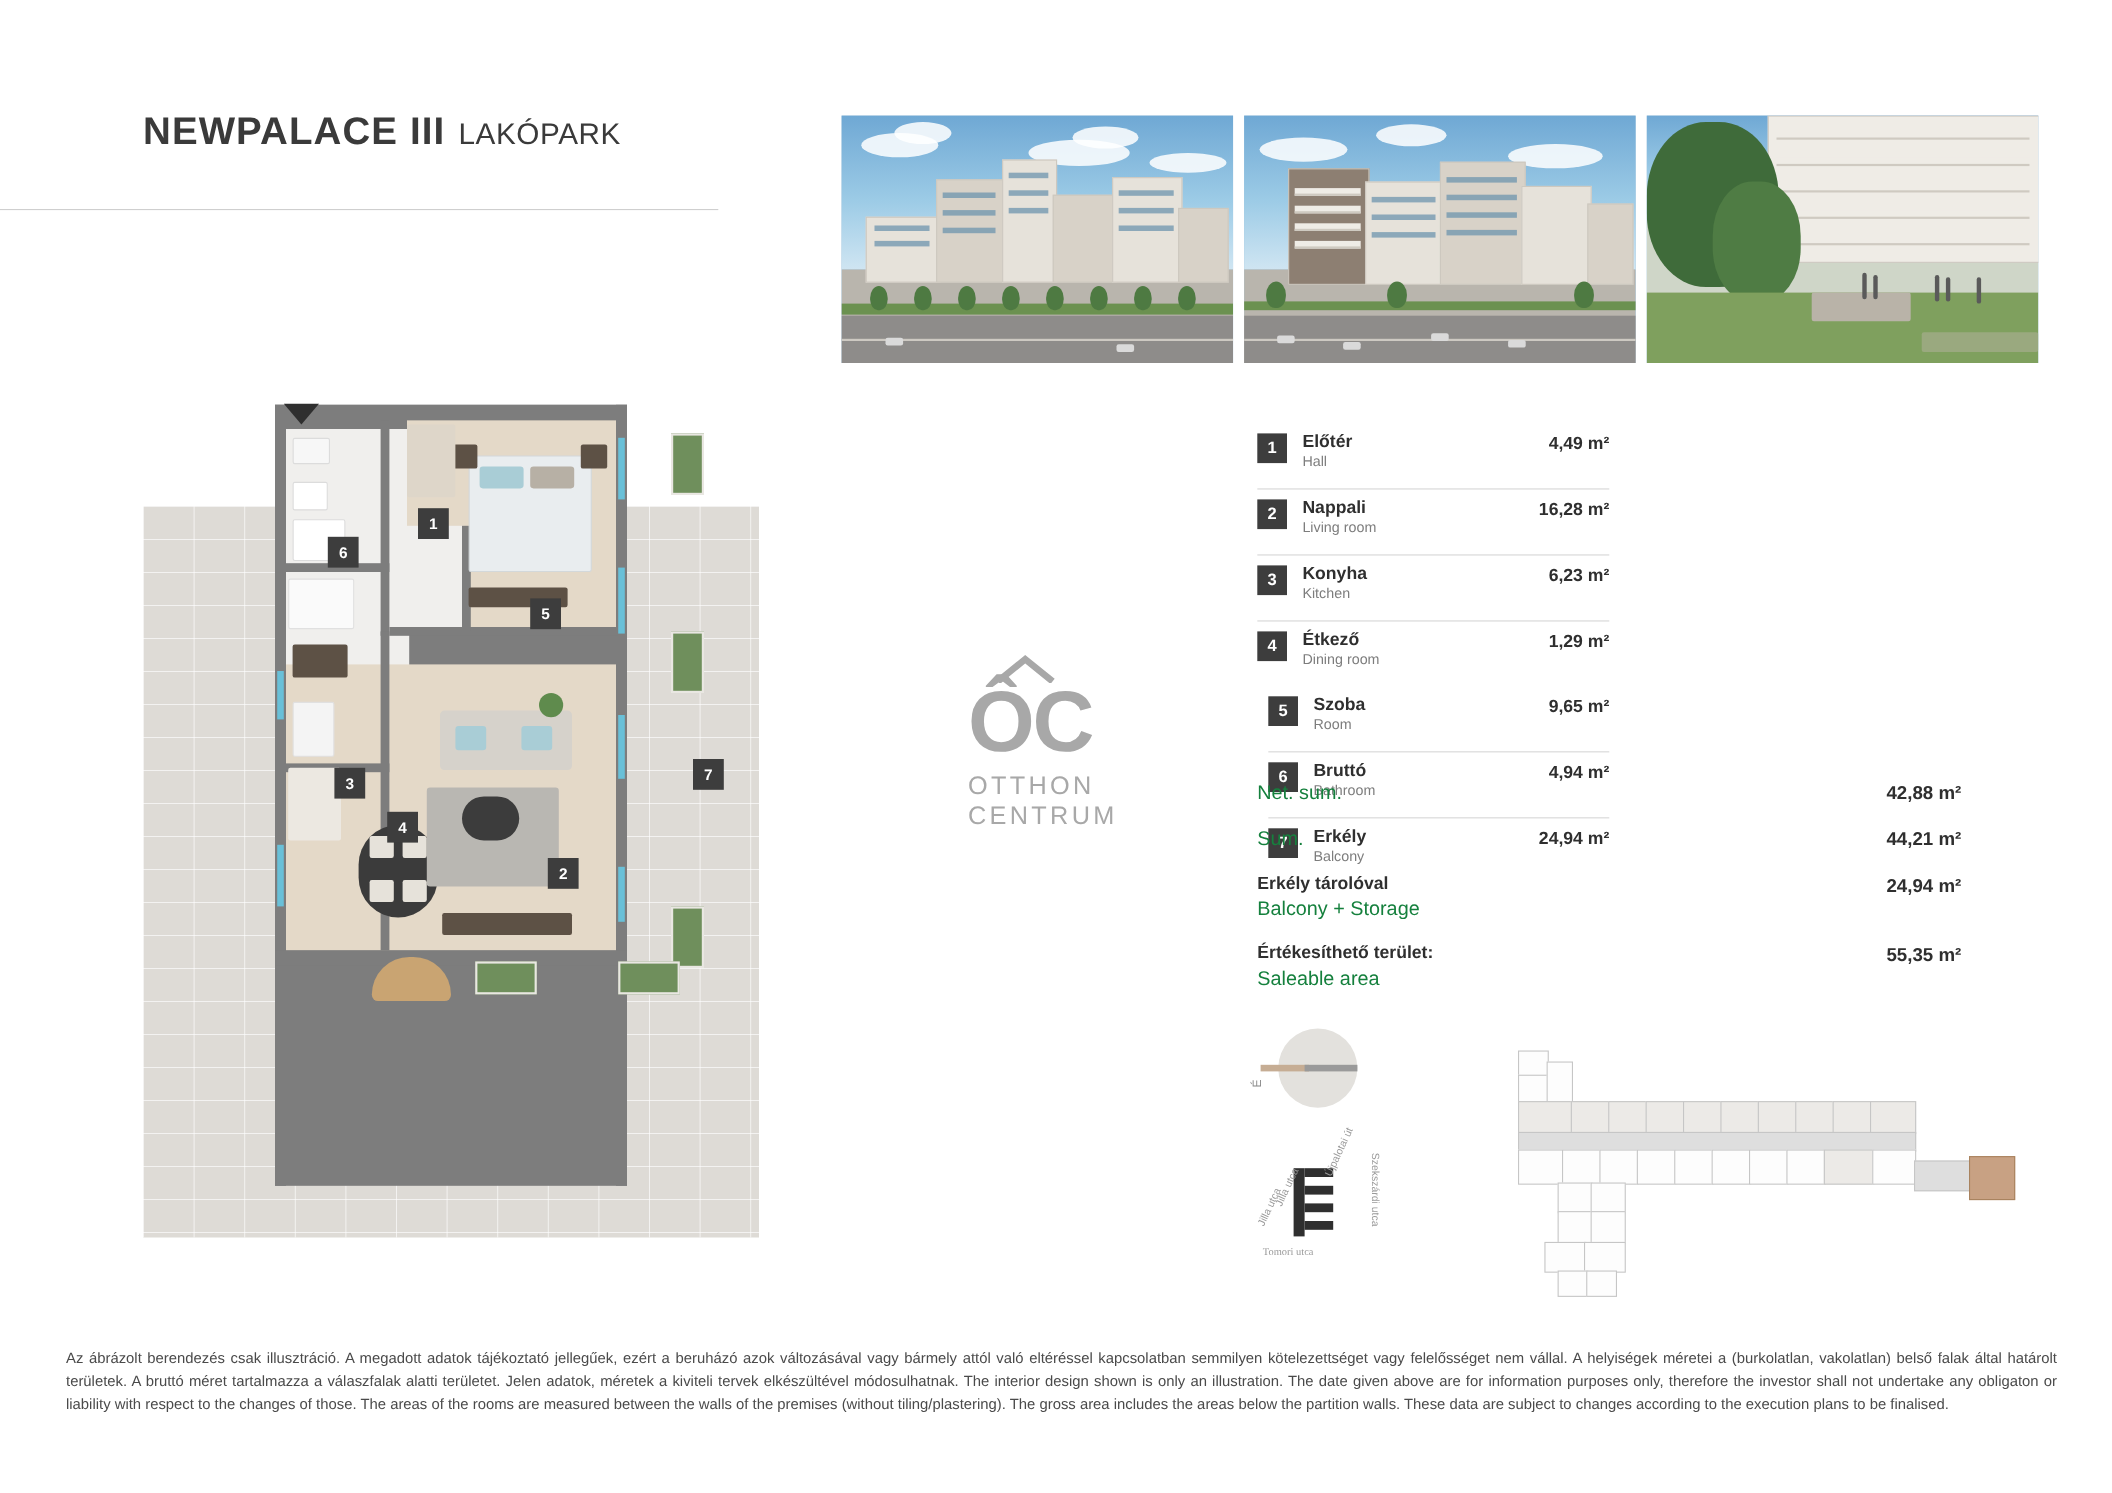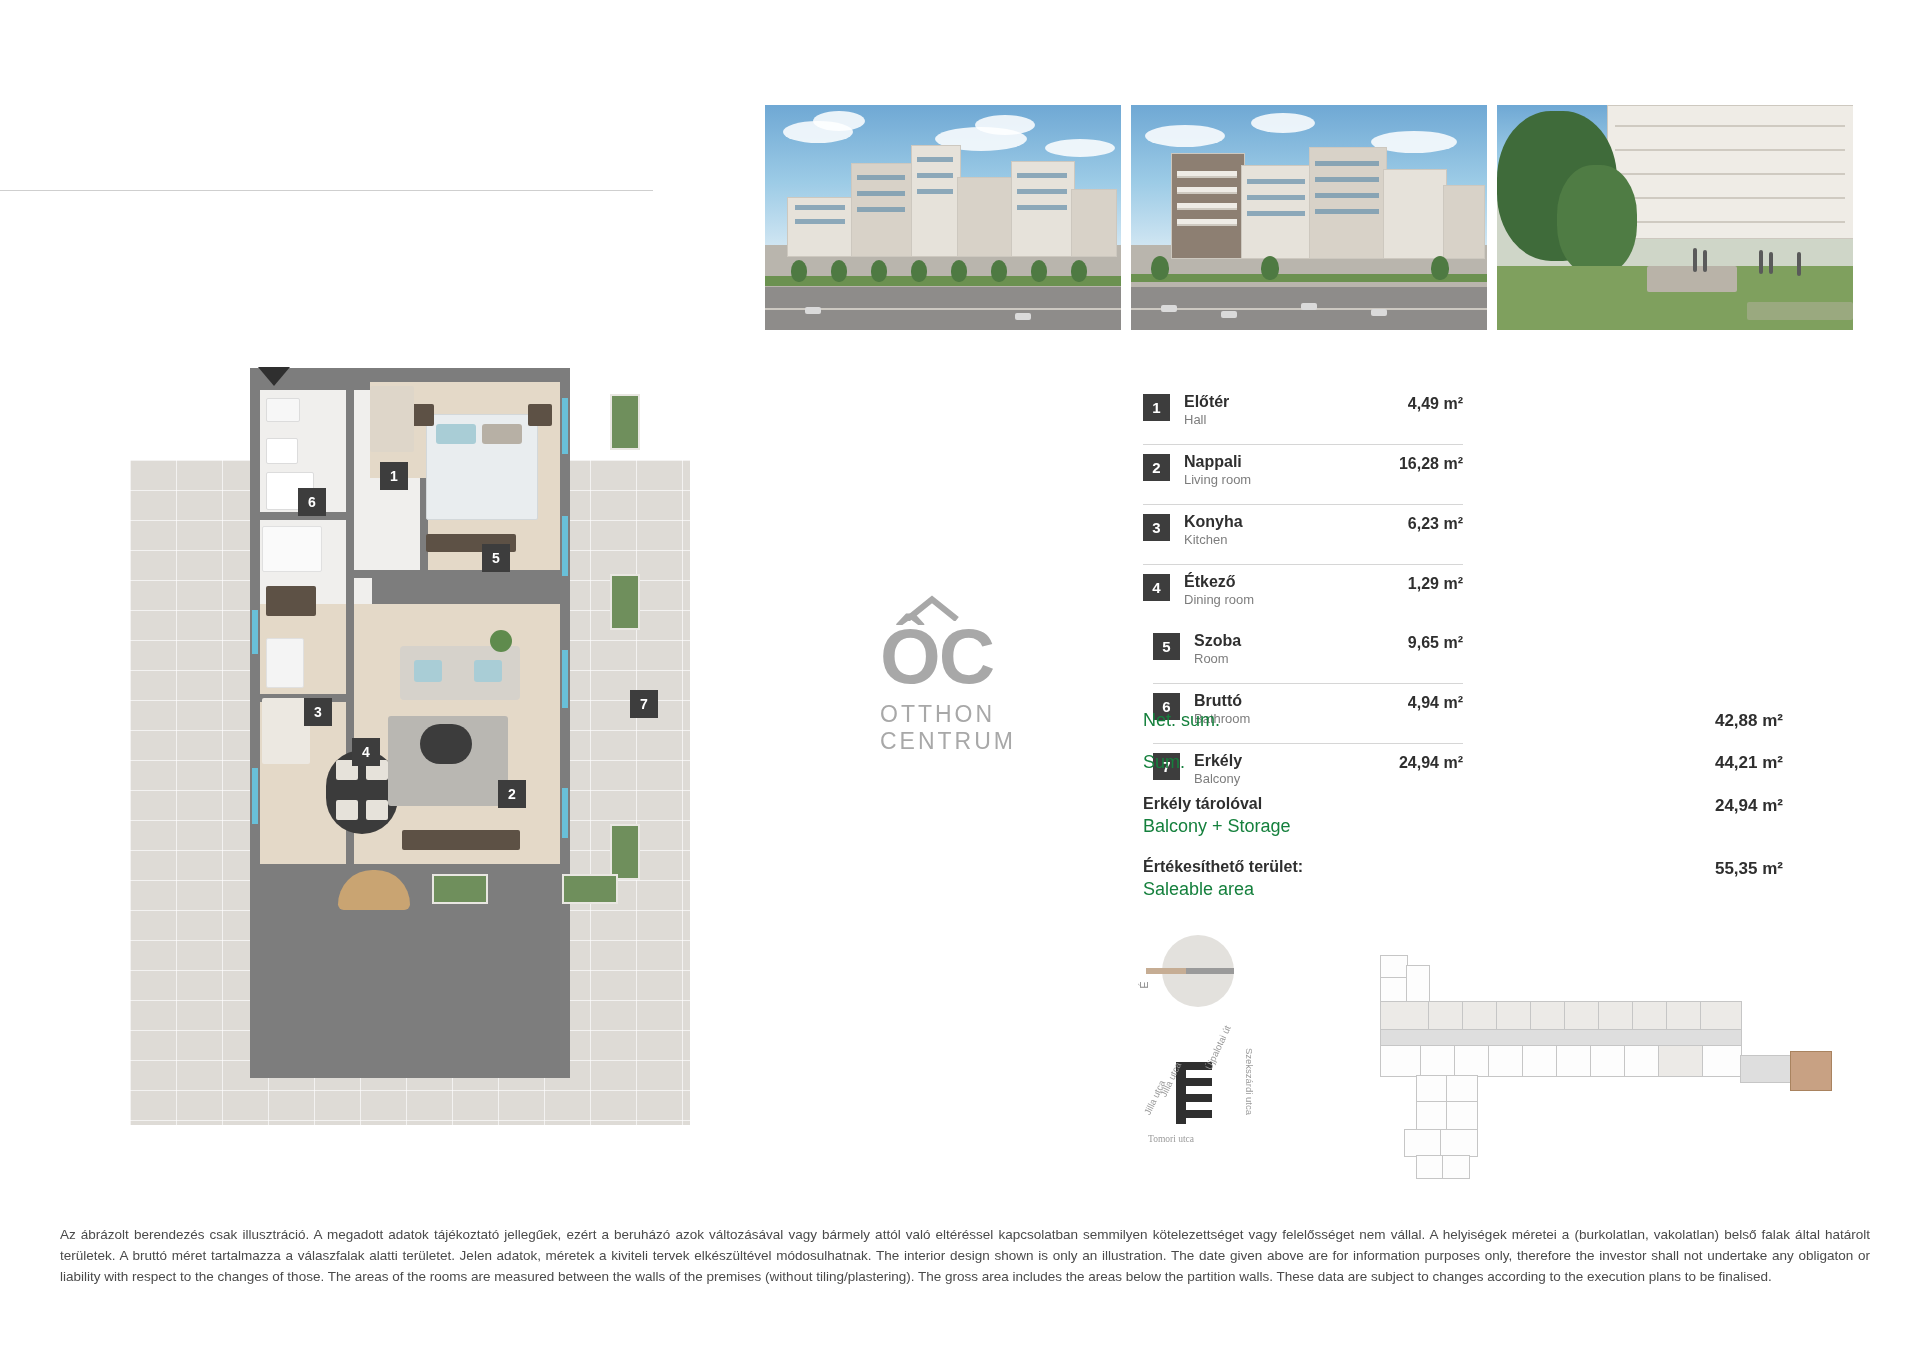--- a/index.html
+++ b/index.html
@@ -114,20 +114,23 @@
   .su.hl{background:#c8a183;border:1px solid #a9835f;}
 
   
   .disclaimer{position:absolute;left:60px;top:1225px;width:1810px;font-size:13.5px;line-height:1.55;color:#4a4a4a;text-align:justify;}
 </style>
 </head>
 <body>
 
 <div class="sheet">
 
+  <div class="brand">
+    <span class="brand-title">NEWPALACE III</span><span class="brand-sub">LAKÓPARK</span>
+  </div>
   <div class="hr-top"></div>
 
 
   <div class="photos">
 
     <div class="photo">
       <div class="sky"></div>
       <div class="cloud" style="left:18px;top:16px;width:70px;height:22px;"></div>
       <div class="cloud" style="left:48px;top:6px;width:52px;height:20px;"></div>
       <div class="cloud" style="left:170px;top:22px;width:92px;height:24px;"></div>

